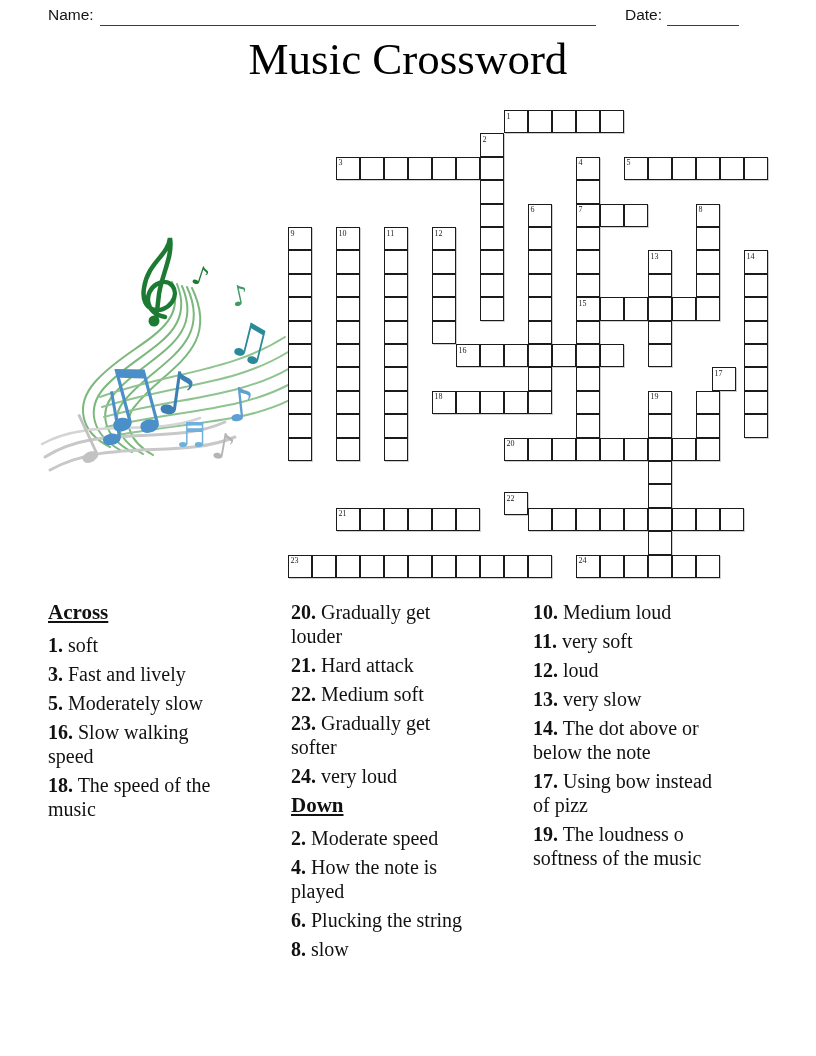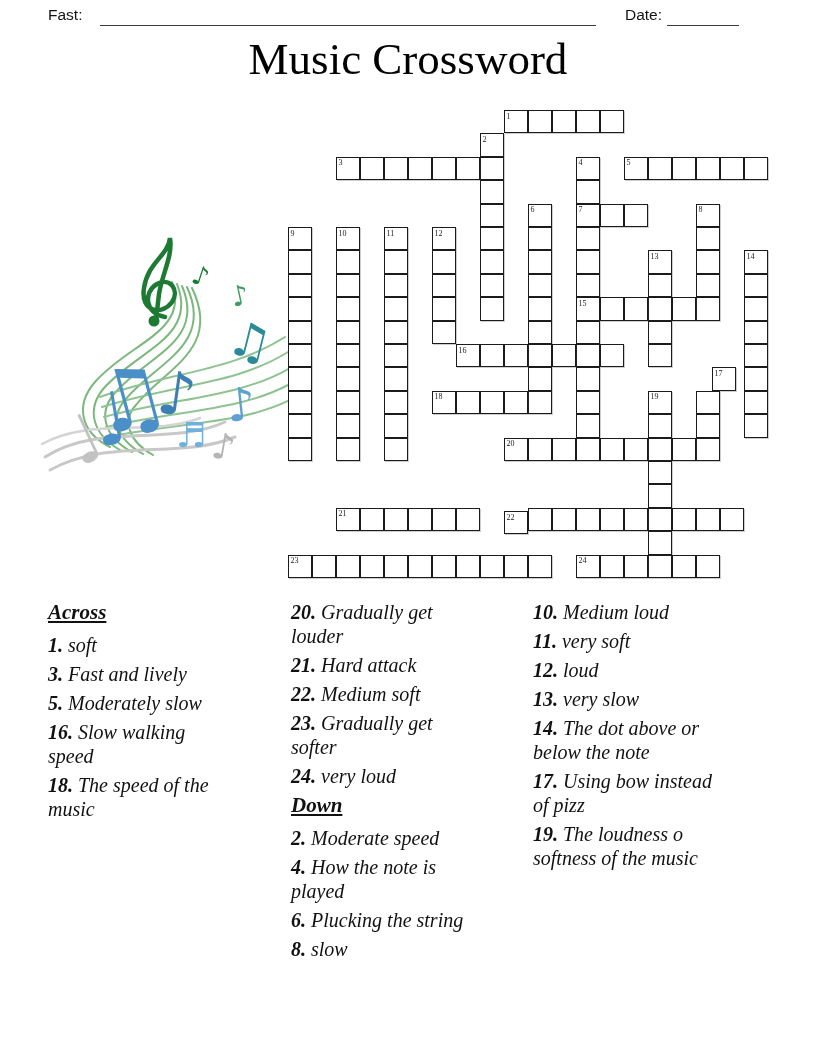--- a/index.html
+++ b/index.html
@@ -17,35 +17,35 @@
          font-family:"Liberation Serif", serif;font-weight:400;font-size:45px;line-height:1.15;color:#000;}
   
   .grid{position:absolute;left:288px;top:110px;width:481px;height:469px;}
   .cell{position:absolute;width:24px;height:23.4px;box-sizing:border-box;background:#fff;
         border:1px solid #1b1b1b;box-shadow:1px 1px 0 rgba(60,60,60,0.25);}
   .cellnum{position:absolute;left:1.5px;top:0.5px;font-family:"Liberation Serif", serif;
            font-size:8px;line-height:9px;color:#1b1b1b;}
   
   .clipart{position:absolute;left:40px;top:222px;width:250px;height:255px;}
   
-  .clue-col{position:absolute;top:600px;font-style:italic;}
+  .clue-col{position:absolute;top:600px;}
   .col1{left:48px;width:240px;}
   .col2{left:291px;width:240px;}
   .col3{left:533px;width:268px;}
   .clue{font-size:20px;line-height:24px;margin:0 0 5px 0;white-space:pre-line;}
   .clue b{font-weight:bold;}
   .clue-heading{font-size:21px;line-height:24px;margin:0 0 9px 0;font-weight:bold;}
   .clue-heading span{text-decoration:underline;}
 </style>
 </head>
 <body>
 
 <div class="page">
 
-  <span class="hdr-label name-label">Fast:</span>
+  <span class="hdr-label name-label">Name:</span>
   <span class="blank-line name-line"></span>
   <span class="hdr-label date-label">Date:</span>
   <span class="blank-line date-line"></span>
 
   <h1 class="title">Music Crossword</h1>
 
   <svg class="clipart" id="clipart" viewBox="0 0 250 255">
       <path d="M132,60 C150,110 90,120 55,160 C35,183 40,210 70,225" fill="none" stroke="#7ab87c" stroke-width="2" stroke-linecap="round"></path>
       <path d="M137,62 C158,115 98,128 64,166 C46,187 52,212 80,228" fill="none" stroke="#7ab87c" stroke-width="2" stroke-linecap="round"></path>
       <path d="M142,64 C166,120 106,134 74,172 C58,191 64,215 92,230" fill="none" stroke="#7ab87c" stroke-width="2" stroke-linecap="round"></path>
@@ -247,21 +247,21 @@
       <div class="cell" style="left: 336px; top: 327.6px;"></div>
       <div class="cell" style="left: 384px; top: 327.6px;"></div>
       <div class="cell" style="left: 48px; top: 397.8px;">
         <span class="cellnum">21</span>
       </div>
       <div class="cell" style="left: 72px; top: 397.8px;"></div>
       <div class="cell" style="left: 96px; top: 397.8px;"></div>
       <div class="cell" style="left: 120px; top: 397.8px;"></div>
       <div class="cell" style="left: 144px; top: 397.8px;"></div>
       <div class="cell" style="left: 168px; top: 397.8px;"></div>
-      <div class="cell" style="left: 216px; top: 401px; padding-left: 22px;">
+      <div class="cell" style="left: 216px; top: 382px; padding-left: 22px;">
         <span class="cellnum">22</span>
       </div>
       <div class="cell" style="left: 240px; top: 397.8px;"></div>
       <div class="cell" style="left: 264px; top: 397.8px;"></div>
       <div class="cell" style="left: 288px; top: 397.8px;"></div>
       <div class="cell" style="left: 312px; top: 397.8px;"></div>
       <div class="cell" style="left: 336px; top: 397.8px;"></div>
       <div class="cell" style="left: 384px; top: 397.8px;"></div>
       <div class="cell" style="left: 408px; top: 397.8px;"></div>
       <div class="cell" style="left: 432px; top: 397.8px;"></div>

